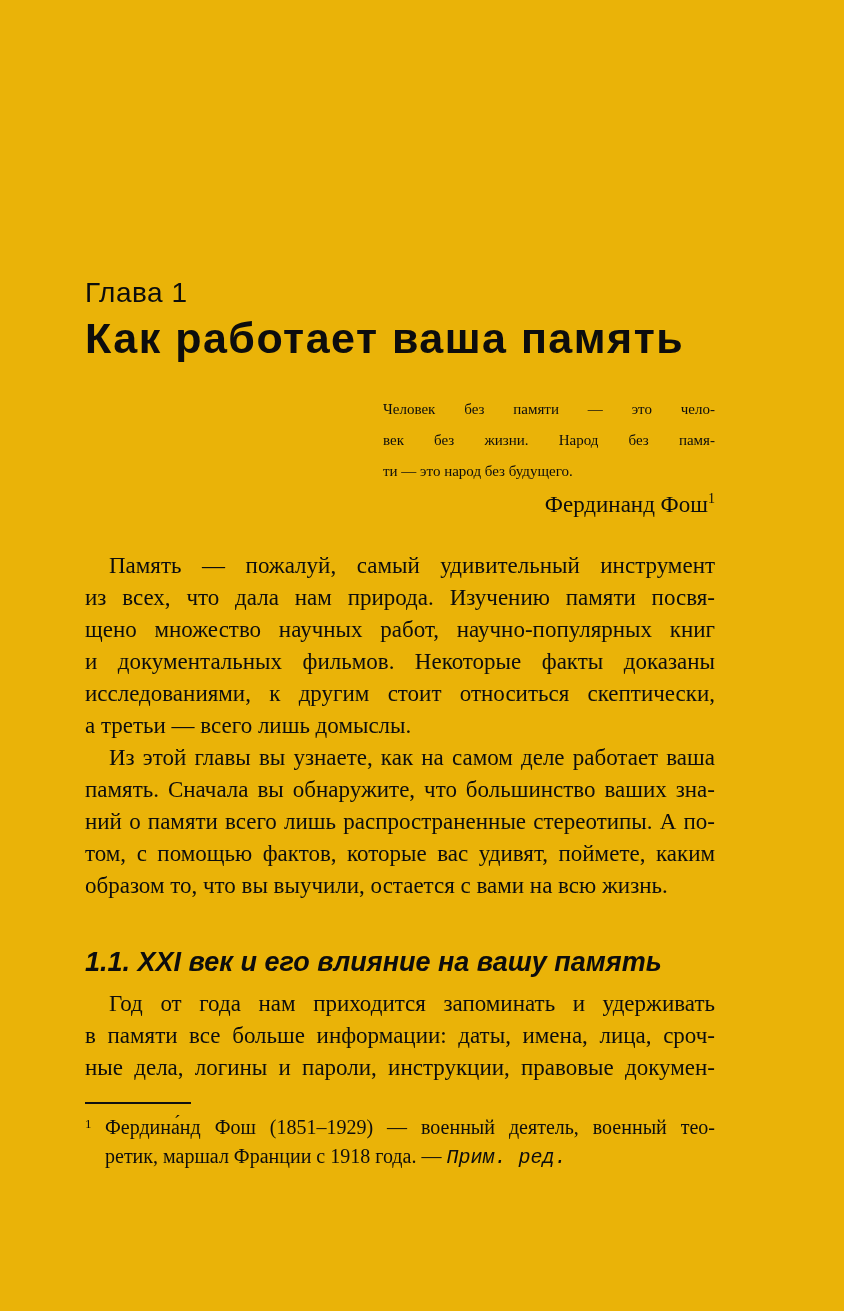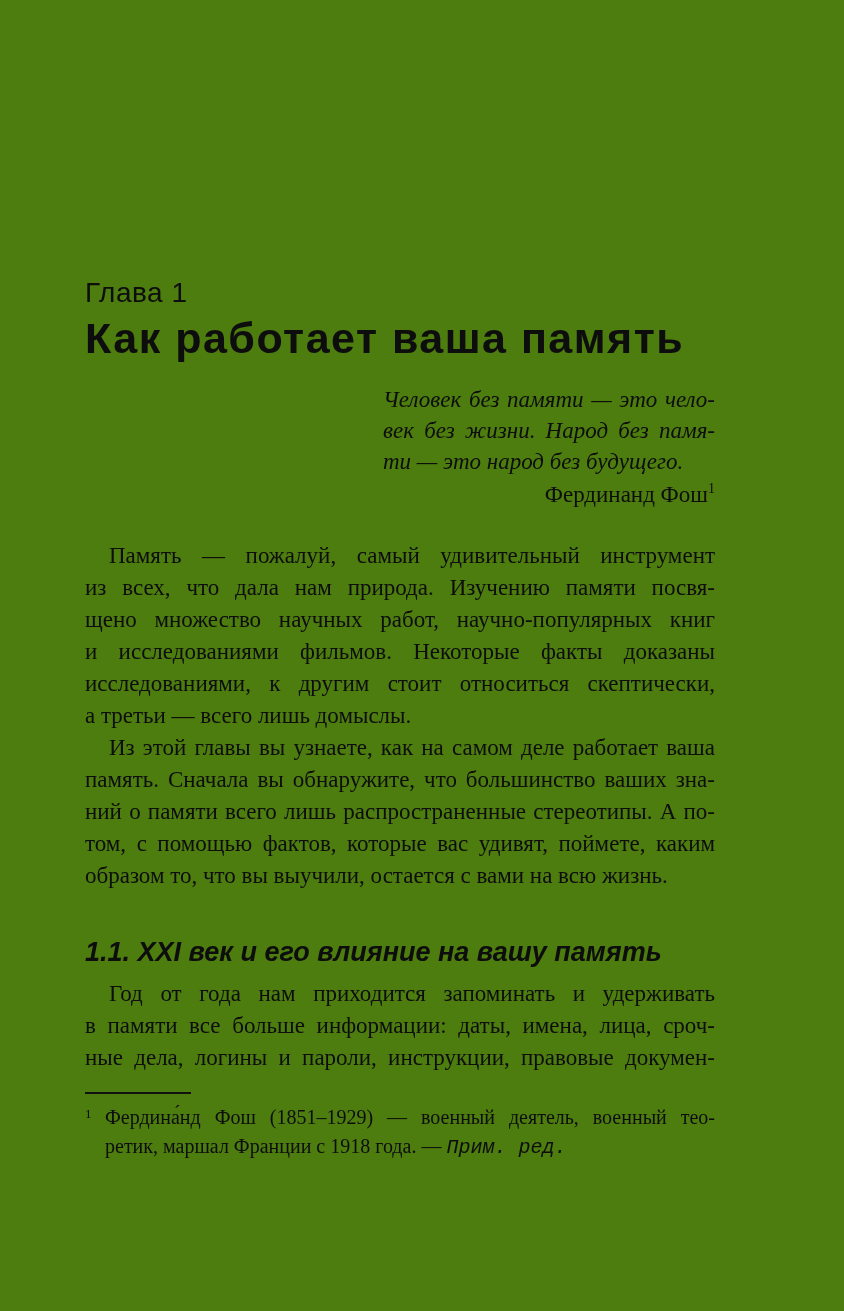--- a/index.html
+++ b/index.html
@@ -1,20 +1,20 @@
 <!DOCTYPE html>
 <html><head>
 <meta charset="utf-8">
 <style>
   html, body { margin: 0; padding: 0; background: #ffffff; }
   .page {
     position: relative;
     width: 844px;
     height: 1311px;
-    background: #4d7c0f;
+    background: #eab308;
     color: #0d0d0d;
     font-family: "Liberation Serif", serif;
     overflow: hidden;
   }
   .content { margin-left: 85px; width: 630px; }
 
   .chapter-label {
     padding-top: 276px;
     font-family: "Liberation Sans", sans-serif;
     font-size: 28px;
@@ -25,25 +25,24 @@
   .chapter-title {
     margin: 4px 0 0 0;
     font-family: "Liberation Sans", sans-serif;
     font-weight: bold;
     font-size: 43px;
     line-height: 48px;
     letter-spacing: 1.5px;
   }
 
   .epigraph {
-    margin-top: 22px;
+    margin-top: 32px;
     margin-left: auto;
     width: 332px;
-    font-style: italic;
-    font-size: 23px;
+    font-size: 15px;
     line-height: 31px;
   }
   .attribution {
     margin-top: 2px;
     text-align: right;
     font-size: 23px;
     line-height: 31px;
   }
   .fnref { font-size: 14px; line-height: 0; }
 
@@ -94,21 +93,21 @@
       </div>
 
     <div class="attribution">
       <span>Фердинанд Фош</span><sup class="fnref">1</sup>
     </div>
 
     <div class="para">
         <div class="line j ind">Память — пожалуй, самый удивительный инструмент</div>
         <div class="line j">из всех, что дала нам природа. Изучению памяти посвя-</div>
         <div class="line j">щено множество научных работ, научно-популярных книг</div>
-        <div class="line j">и исследованиями фильмов. Некоторые факты доказаны</div>
+        <div class="line j">и документальных фильмов. Некоторые факты доказаны</div>
         <div class="line j">исследованиями, к другим стоит относиться скептически,</div>
         <div class="line">а третьи — всего лишь домыслы.</div>
       </div>
 
     <div class="para">
         <div class="line j ind">Из этой главы вы узнаете, как на самом деле работает ваша</div>
         <div class="line j">память. Сначала вы обнаружите, что большинство ваших зна-</div>
         <div class="line j">ний о памяти всего лишь распространенные стереотипы. А по-</div>
         <div class="line j">том, с помощью фактов, которые вас удивят, поймете, каким</div>
         <div class="line">образом то, что вы выучили, остается с вами на всю жизнь.</div>

